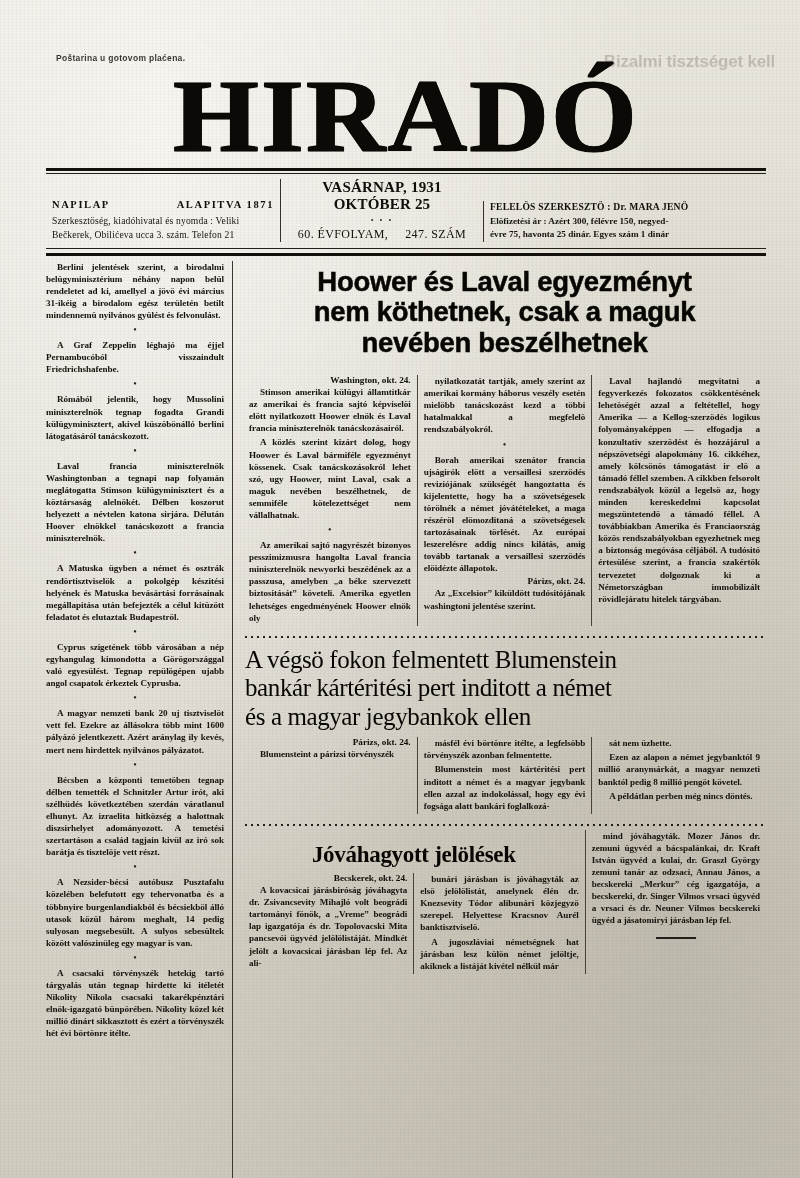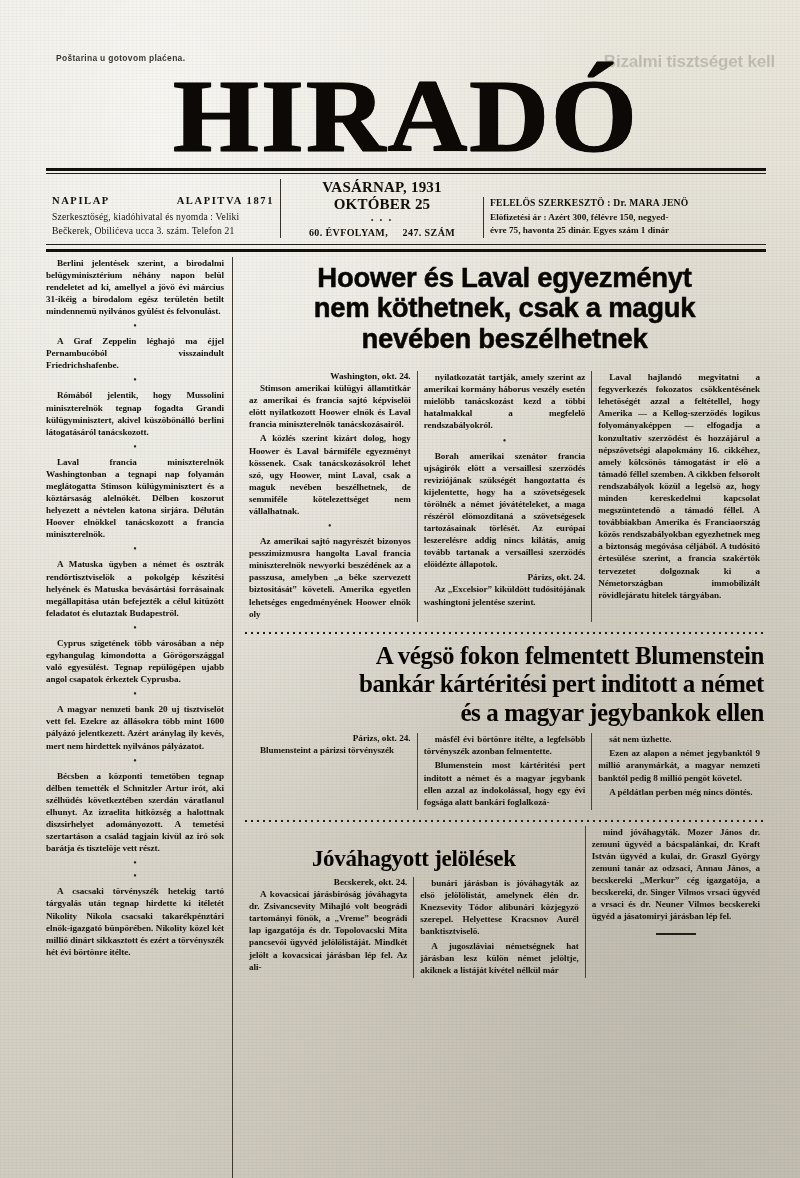--- a/index.html
+++ b/index.html
@@ -61,21 +61,21 @@
   .flagcell.right{flex:0 0 270px;}
   .vline{border-left:1px solid #3a352c;}
   .fl-top{
     display:flex;justify-content:space-between;
     font-size:10.5px;font-weight:bold;letter-spacing:1.6px;
     color:#16130f;margin-bottom:4px;
   }
   .fl-sub{font-size:9.6px;font-weight:normal;letter-spacing:.15px;line-height:1.45;color:#1b1813;}
   .fl-mid-date{font-size:15px;font-weight:bold;letter-spacing:.2px;color:#16130f;}
   .fl-mid-dots{font-size:8px;letter-spacing:2px;color:#3a352c;margin:3px 0 2px;}
-  .fl-mid-vol{font-size:10px;font-weight:bold;letter-spacing:.4px;color:#16130f;}
+  .fl-mid-vol{font-size:12px;font-weight:normal;letter-spacing:.4px;color:#16130f;}
   .fl-ed{font-size:9.6px;font-weight:bold;letter-spacing:.2px;color:#16130f;margin-bottom:3px;}
   .fl-price{font-size:9.2px;font-weight:bold;line-height:1.45;color:#1b1813;}
 
   
   .body-wrap{display:flex;margin-top:5px;height:940px;}
   .col-left{
     flex:0 0 178px;padding-right:8px;
     border-right:1px solid #413b31;
   }
   .col-main{flex:1;padding-left:10px;}
@@ -106,31 +106,31 @@
   .hl1-sub{
     font-family:"Liberation Sans",sans-serif;
     font-weight:bold;text-align:center;
     font-size:14.2px;line-height:1.22;
     letter-spacing:-.2px;color:#100e0a;
     margin:9px 2px 8px 2px;
     -webkit-text-stroke:.3px #100e0a;
   }
   .hl2{
     font-family:"Liberation Serif",serif;
-    font-weight:bold;text-align:right;
+    font-weight:normal;text-align:left;
     font-size:25px;line-height:1.14;
     letter-spacing:-.4px;color:#0d0b08;
     margin:8px 2px 6px 2px;
   }
   .hl3{
     font-family:"Liberation Serif",serif;
     font-weight:bold;text-align:center;
     font-size:23px;line-height:1.1;
     letter-spacing:-.3px;color:#0d0b08;
-    margin:20px 2px 6px 2px;
+    margin:12px 2px 6px 2px;
   }
   .dotrule{
     height:6px;margin:6px 0 4px 0;
     background-image:radial-gradient(circle, #1d1a15 1.1px, rgba(0,0,0,0) 1.4px);
     background-size:6px 6px;background-position:0 2px;
     opacity:.95;
   }
   .endrule{width:40px;border-top:2px solid #26221c;margin:10px auto 0 auto;}
 
   .cols3{display:flex;}
@@ -205,20 +205,21 @@
         <p class="news">Laval francia miniszterelnök Washingtonban a tegnapi nap folyamán meglátogatta Stimson külügyminisztert és a köztársaság alelnökét. Délben koszorut helyezett a névtelen katona sirjára. Délután Hoover elnökkel tanácskozott a francia miniszterelnök.</p>
         <div class="sep"></div>
         <p class="news">A Matuska ügyben a német és osztrák rendörtisztviselök a pokolgép készitési helyének és Matuska bevásártási forrásainak megállapitása után befejezték a célul kitüzött feladatot és elutaztak Budapeströl.</p>
         <div class="sep"></div>
         <p class="news">Cyprus szigetének több városában a nép egyhangulag kimondotta a Görögországgal való egyesülést. Tegnap repülögépen ujabb angol csapatok érkeztek Cyprusba.</p>
         <div class="sep"></div>
         <p class="news">A magyar nemzeti bank 20 uj tisztviselöt vett fel. Ezekre az állásokra több mint 1600 pályázó jelentkezett. Azért aránylag ily kevés, mert nem hirdettek nyilvános pályázatot.</p>
         <div class="sep"></div>
         <p class="news">Bécsben a központi temetöben tegnap délben temették el Schnitzler Artur irót, aki szélhüdés következtében szerdán váratlanul elhunyt. Az izraelita hitközség a halottnak diszsirhelyet adományozott. A temetési szertartáson a család tagjain kivül az iró sok barátja és tisztelöje vett részt.</p>
         <div class="sep"></div>
+        <p class="news">A Nezsider-bécsi autóbusz Pusztafalu közelében belefutott egy tehervonatba és a többnyire burgenlandiakból és bécsiekböl álló utasok közül három meghalt, 14 pedig sulyosan megsebesült. A sulyos sebesültek között valószinüleg egy magyar is van.</p>
         <div class="sep"></div>
         <p class="news">A csacsaki törvényszék hetekig tartó tárgyalás után tegnap hirdette ki itéletét Nikolity Nikola csacsaki takarékpénztári elnök-igazgató bünpörében. Nikolity közel két millió dinárt sikkasztott és ezért a törvényszék hét évi börtönre itélte.</p>
       </div>
 
       <div class="col-main">
 
         <div>
           <div class="hl1">
             <div>Hoower és Laval egyezményt</div>
             <div>nem köthetnek, csak a maguk</div>

